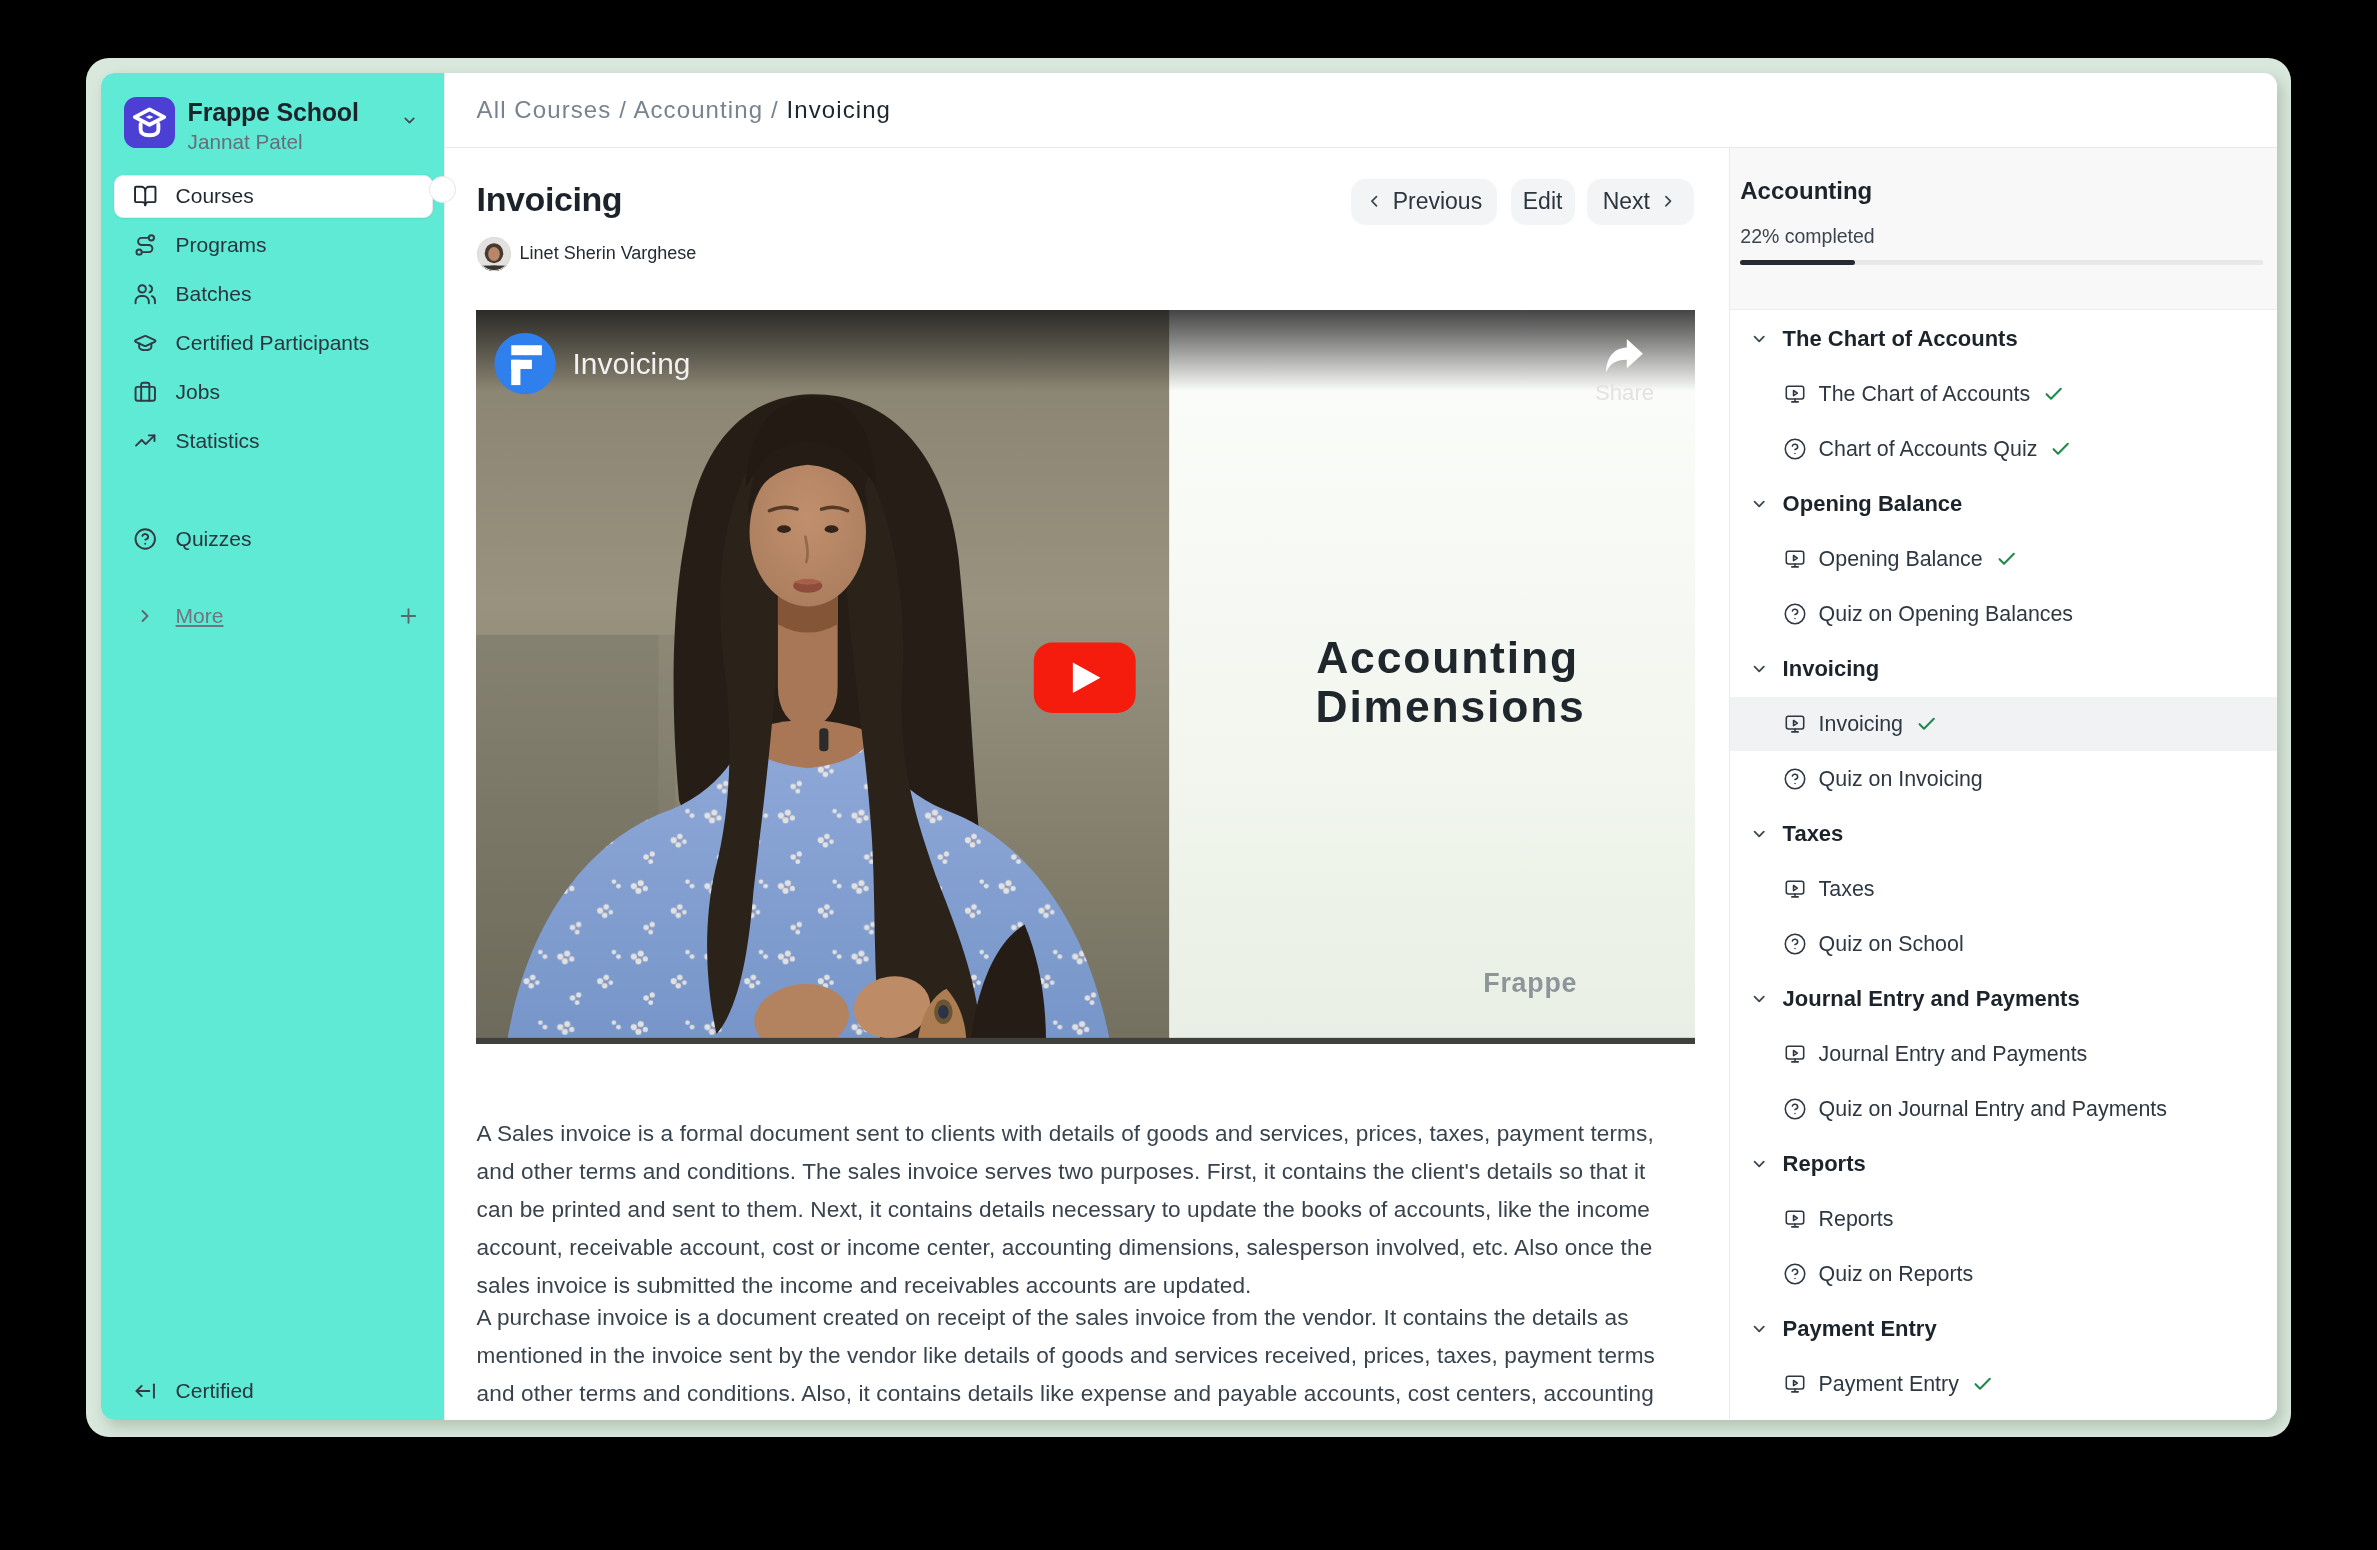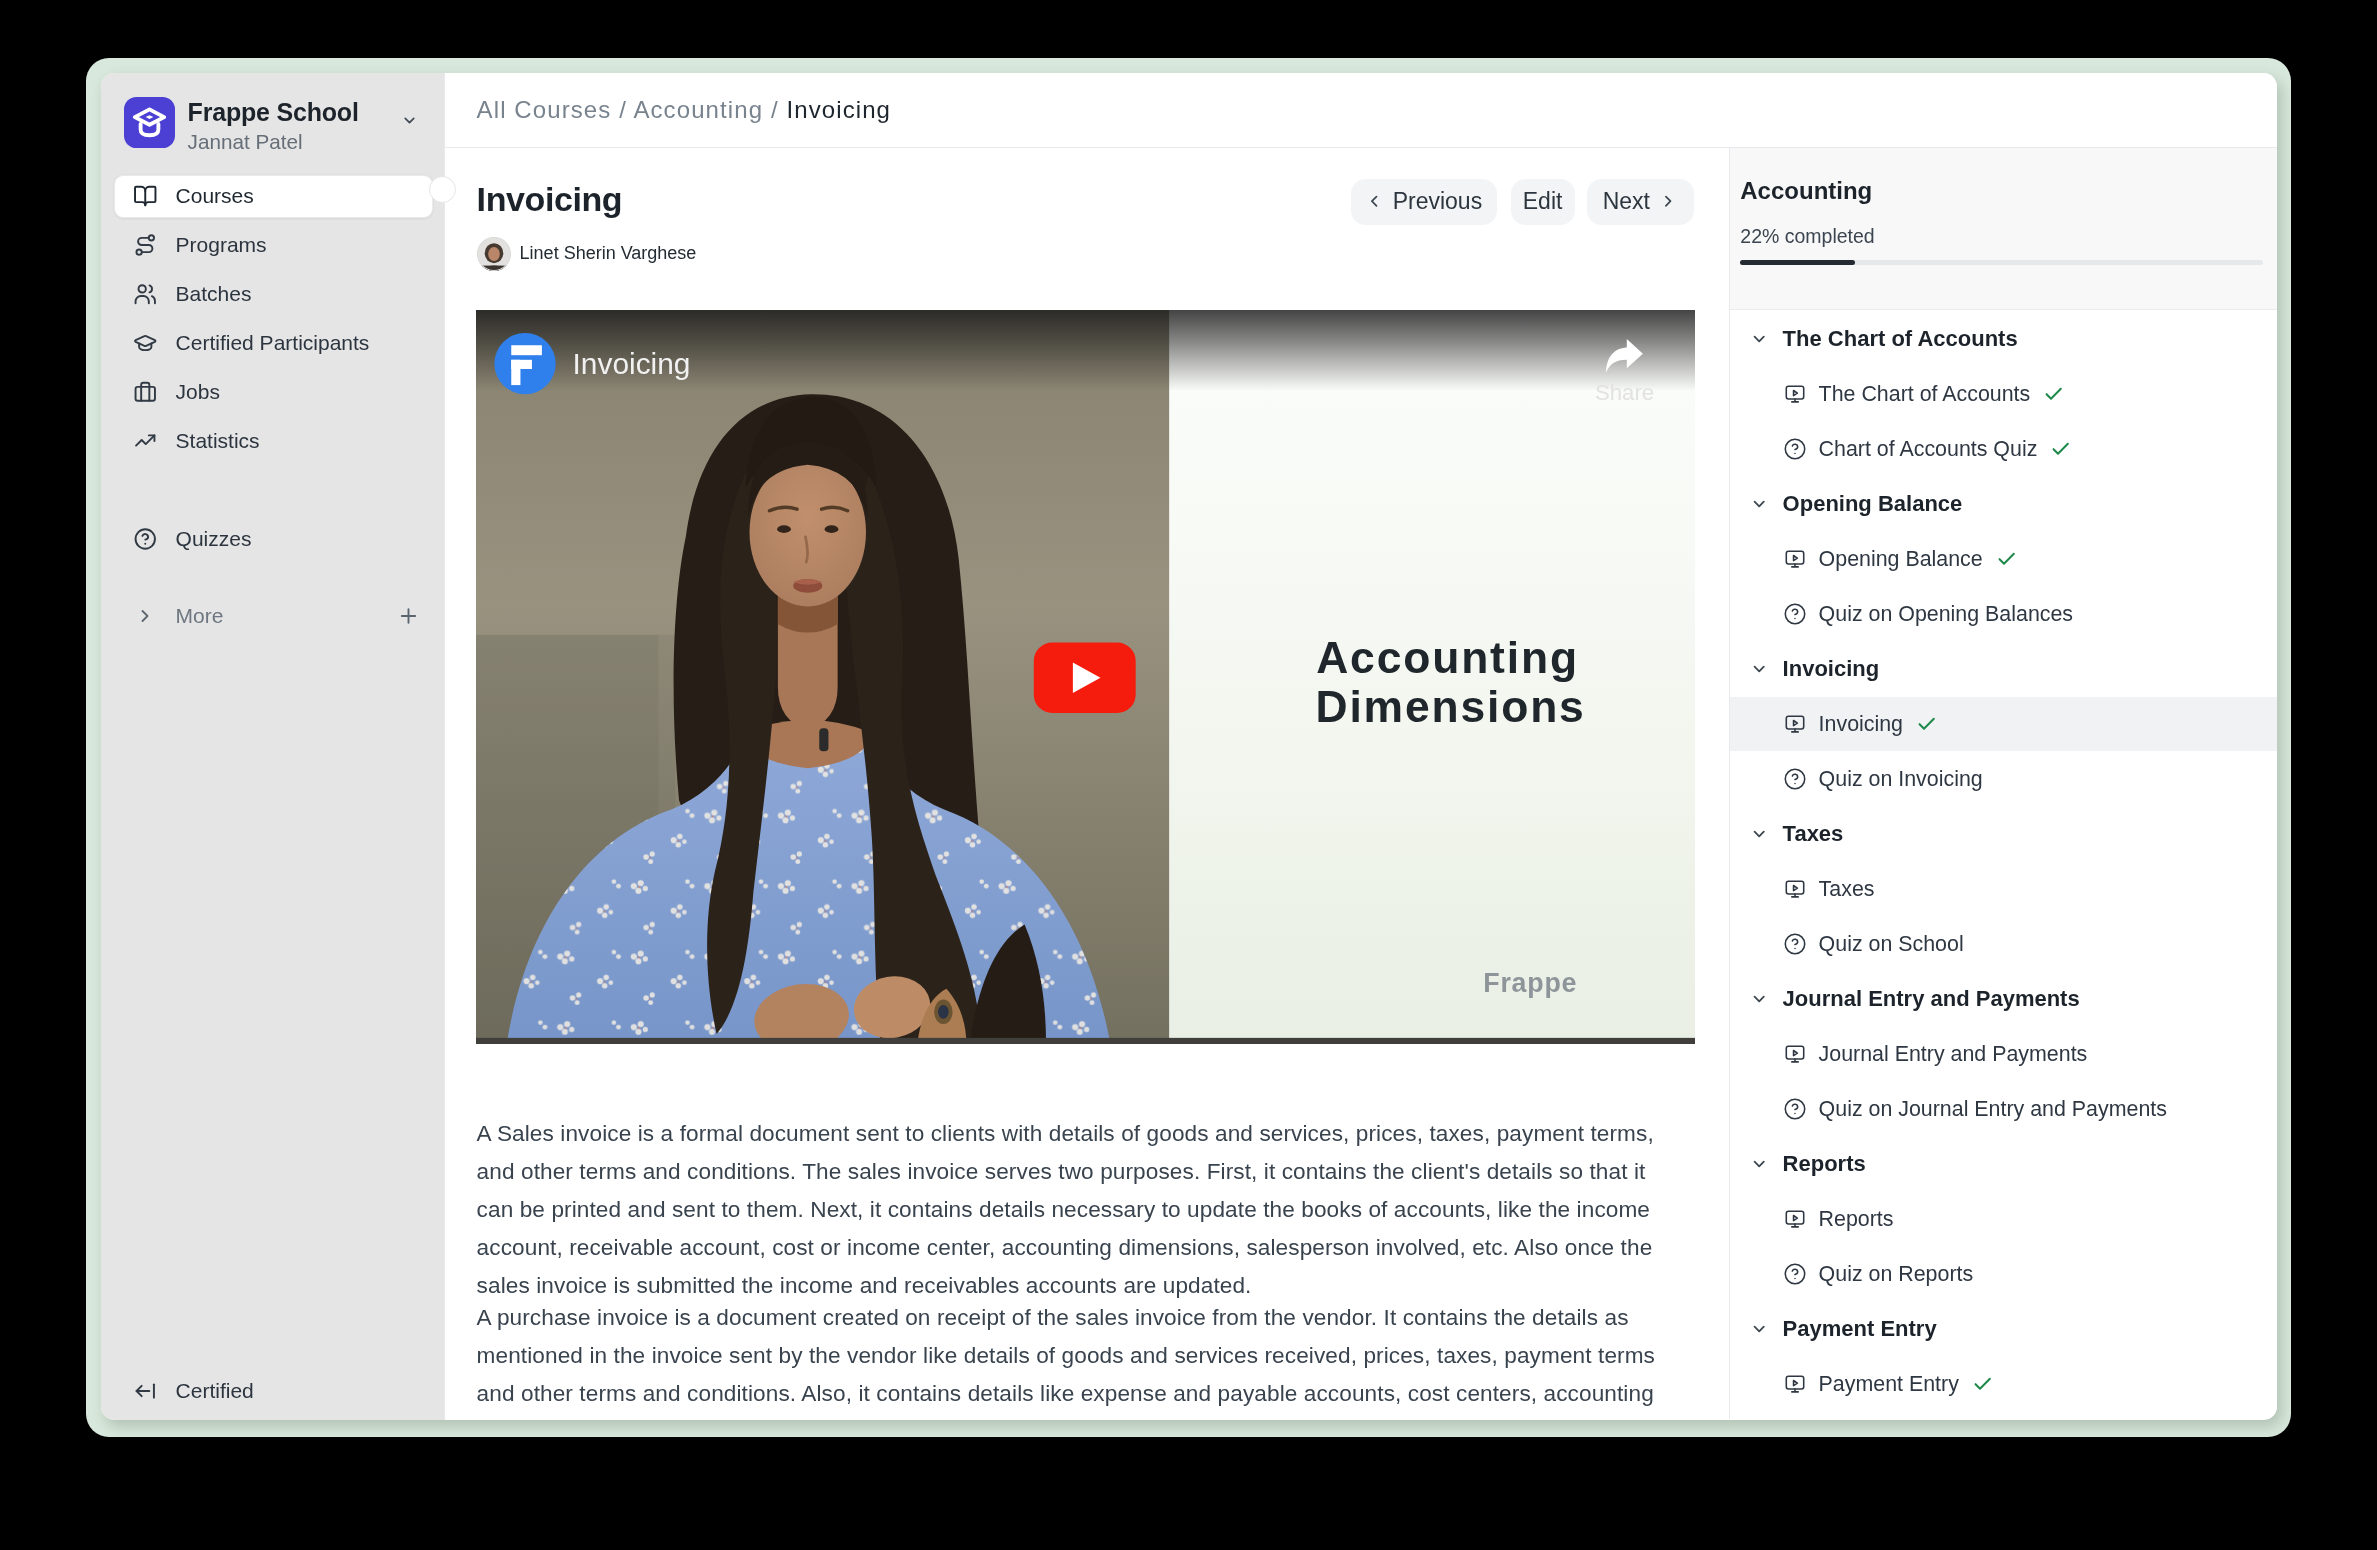--- a/index.html
+++ b/index.html
@@ -8,21 +8,21 @@
   .frame { position:absolute; left:86px; top:58px; width:2205px; height:1379px;
     background:#d9e8dc; border-radius:23px; }
   .card { position:absolute; left:14.6px; top:14.6px; width:2176px; height:1347px;
     background:#fff; border-radius:13.8px; overflow:hidden;
     box-shadow:4.6px 6.9px 13.8px rgba(40,62,46,.22); }
   .abs { position:absolute; }
   .nw { white-space:nowrap; }
 
   
   .lsb { position:absolute; left:0; top:0; width:344px; height:100%;
-    background:#e5e5e5; border-right:0.8px solid #e8e9ed; }
+    background:#5eead4; border-right:0.8px solid #e8e9ed; }
   .logo { position:absolute; left:23px; top:24.5px; width:51px; height:51px;
     border-radius:12.3px; background:#4c40d4; }
   .schoolname { position:absolute; left:87px; top:25px; font-size:25px; font-weight:700; color:#1c232b; letter-spacing:-0.2px; }
   .username { position:absolute; left:87px; top:57px; font-size:20.7px; color:#666e78; }
   .pill { position:absolute; left:13.8px; top:102px; width:319px; height:43px;
     background:#fff; border:0.8px solid #eaeaee; border-radius:9.2px;
     box-shadow:0 0.8px 2.3px rgba(20,20,30,.07); }
   .mrow { position:absolute; left:0; width:344px; height:43px; }
   .mico { position:absolute; left:32px; top:50%; transform:translateY(-50%); width:24.5px; height:24.5px; }
   .mlab { position:absolute; left:75px; top:50%; transform:translateY(-50%);
@@ -132,21 +132,21 @@
             <circle cx="12" cy="12" r="9.5"></circle>
             <path d="M9.2 9a2.9 2.9 0 0 1 5.6 1c0 1.9-2.8 2.6-2.8 2.6"></path>
             <path d="M12 16.6h.01"></path>
           </svg>
       <div class="mlab" style="font-weight:400; color:#2c353f;">Quizzes</div>
     </div>
     <div class="mrow" style="top:522px;">
       <svg class="mico" style="width:20px;height:20px;left:34px;" viewBox="0 0 24 24" fill="none" stroke="#5c6670" stroke-width="2.2" stroke-linecap="round" stroke-linejoin="round">
             <path d="M9 6l6 6-6 6"></path>
           </svg>
-      <div class="mlab" style="font-weight:400; color:#6d7681;">More</div>
+      <div class="mlab" style="font-weight:400; color:#6d7681;text-decoration:underline;">More</div>
       <svg class="abs" style="right:25px; top:50%; transform:translateY(-50%);" width="23" height="23" viewBox="0 0 24 24" fill="none" stroke="#5c6670" stroke-width="2" stroke-linecap="round">
             <path d="M12 5v14M5 12h14"></path>
           </svg>
     </div>
     <div class="mrow" style="top:1297px;">
       <svg class="mico" viewBox="0 0 24 24" fill="none" stroke="#323b45" stroke-width="1.9" stroke-linecap="round" stroke-linejoin="round">
             <path d="M20.5 5.5v13"></path>
             <path d="M3.5 12h12.5"></path>
             <path d="M8.5 7l-5 5 5 5"></path>
           </svg>

